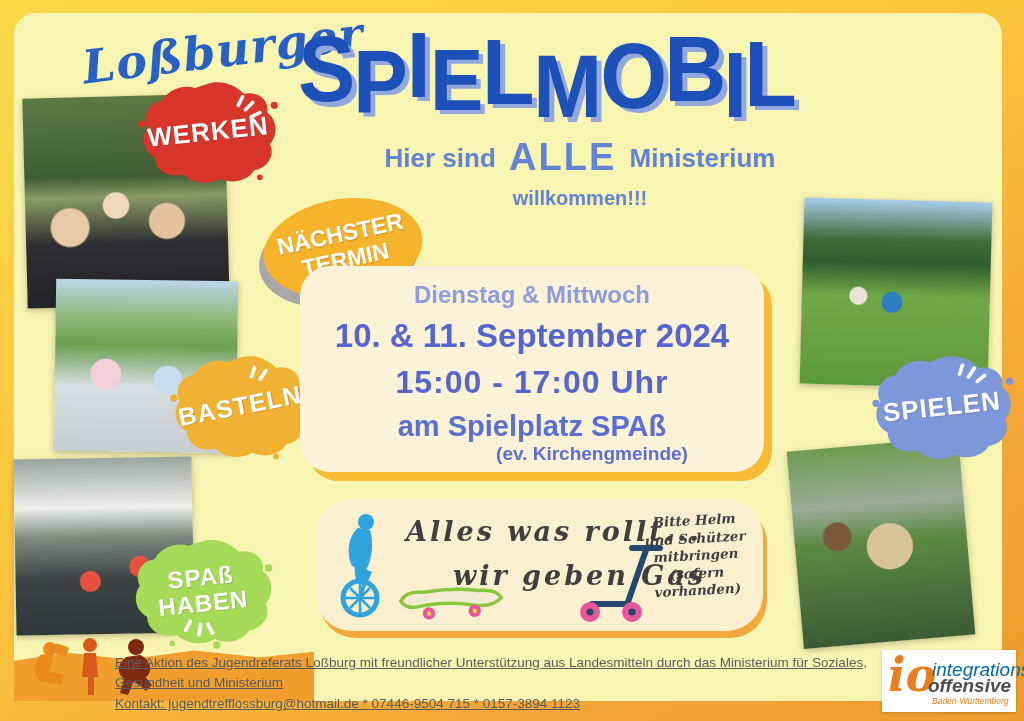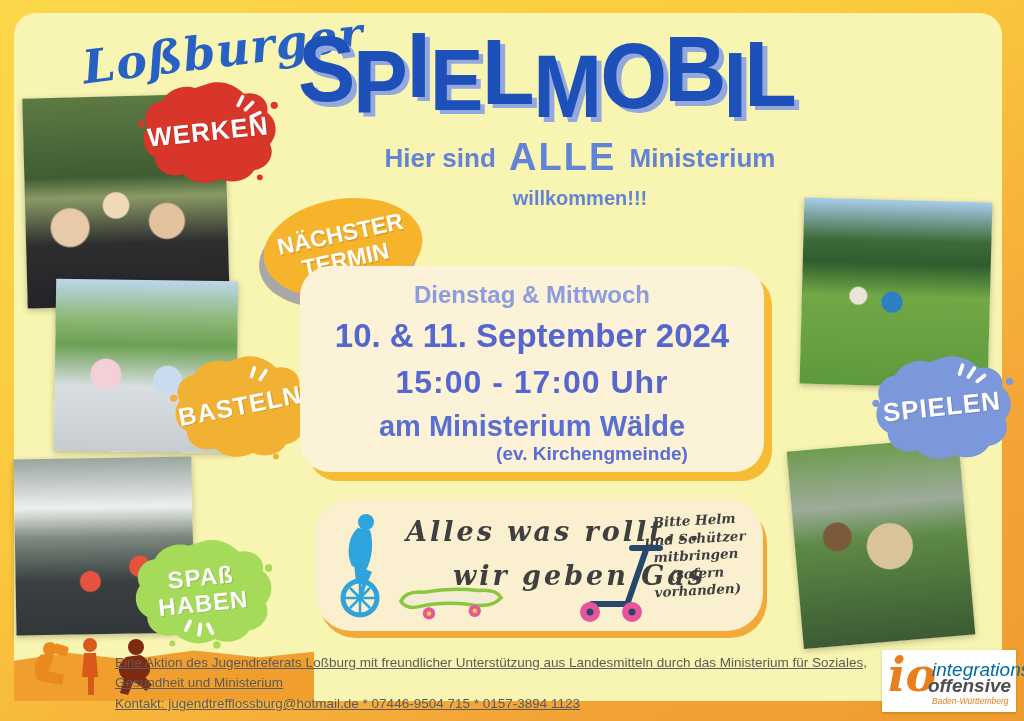--- a/index.html
+++ b/index.html
@@ -242,21 +242,21 @@
     <div class="txt">
       <div>NÄCHSTER</div>
       <div>TERMIN</div>
     </div>
   </div>
 
   <div class="info-box">
     <div class="info-days">Dienstag &amp; Mittwoch</div>
     <div class="info-date">10. &amp; 11. September 2024</div>
     <div class="info-time">15:00 - 17:00 Uhr</div>
-    <div class="info-loc">am Ministerium Wälde</div>
+    <div class="info-loc">am Spielplatz SPAß</div>
     <div class="info-note">(ev. Kirchengmeinde)</div>
   </div>
 
   <div class="roll-box">
     <svg class="unicycle" viewBox="0 0 62 106">
       <g fill="#2fa3db" stroke="#2fa3db">
         <circle cx="34" cy="10" r="8" stroke="none"></circle>
         <path stroke="none" d="M26,16 C16,24 14,42 20,54 L34,58 C40,48 42,30 38,18 Z"></path>
         <path stroke="none" d="M22,52 L40,60 L34,74 L24,70 Z"></path>
         <circle cx="28" cy="86" r="17" fill="none" stroke-width="5"></circle>

